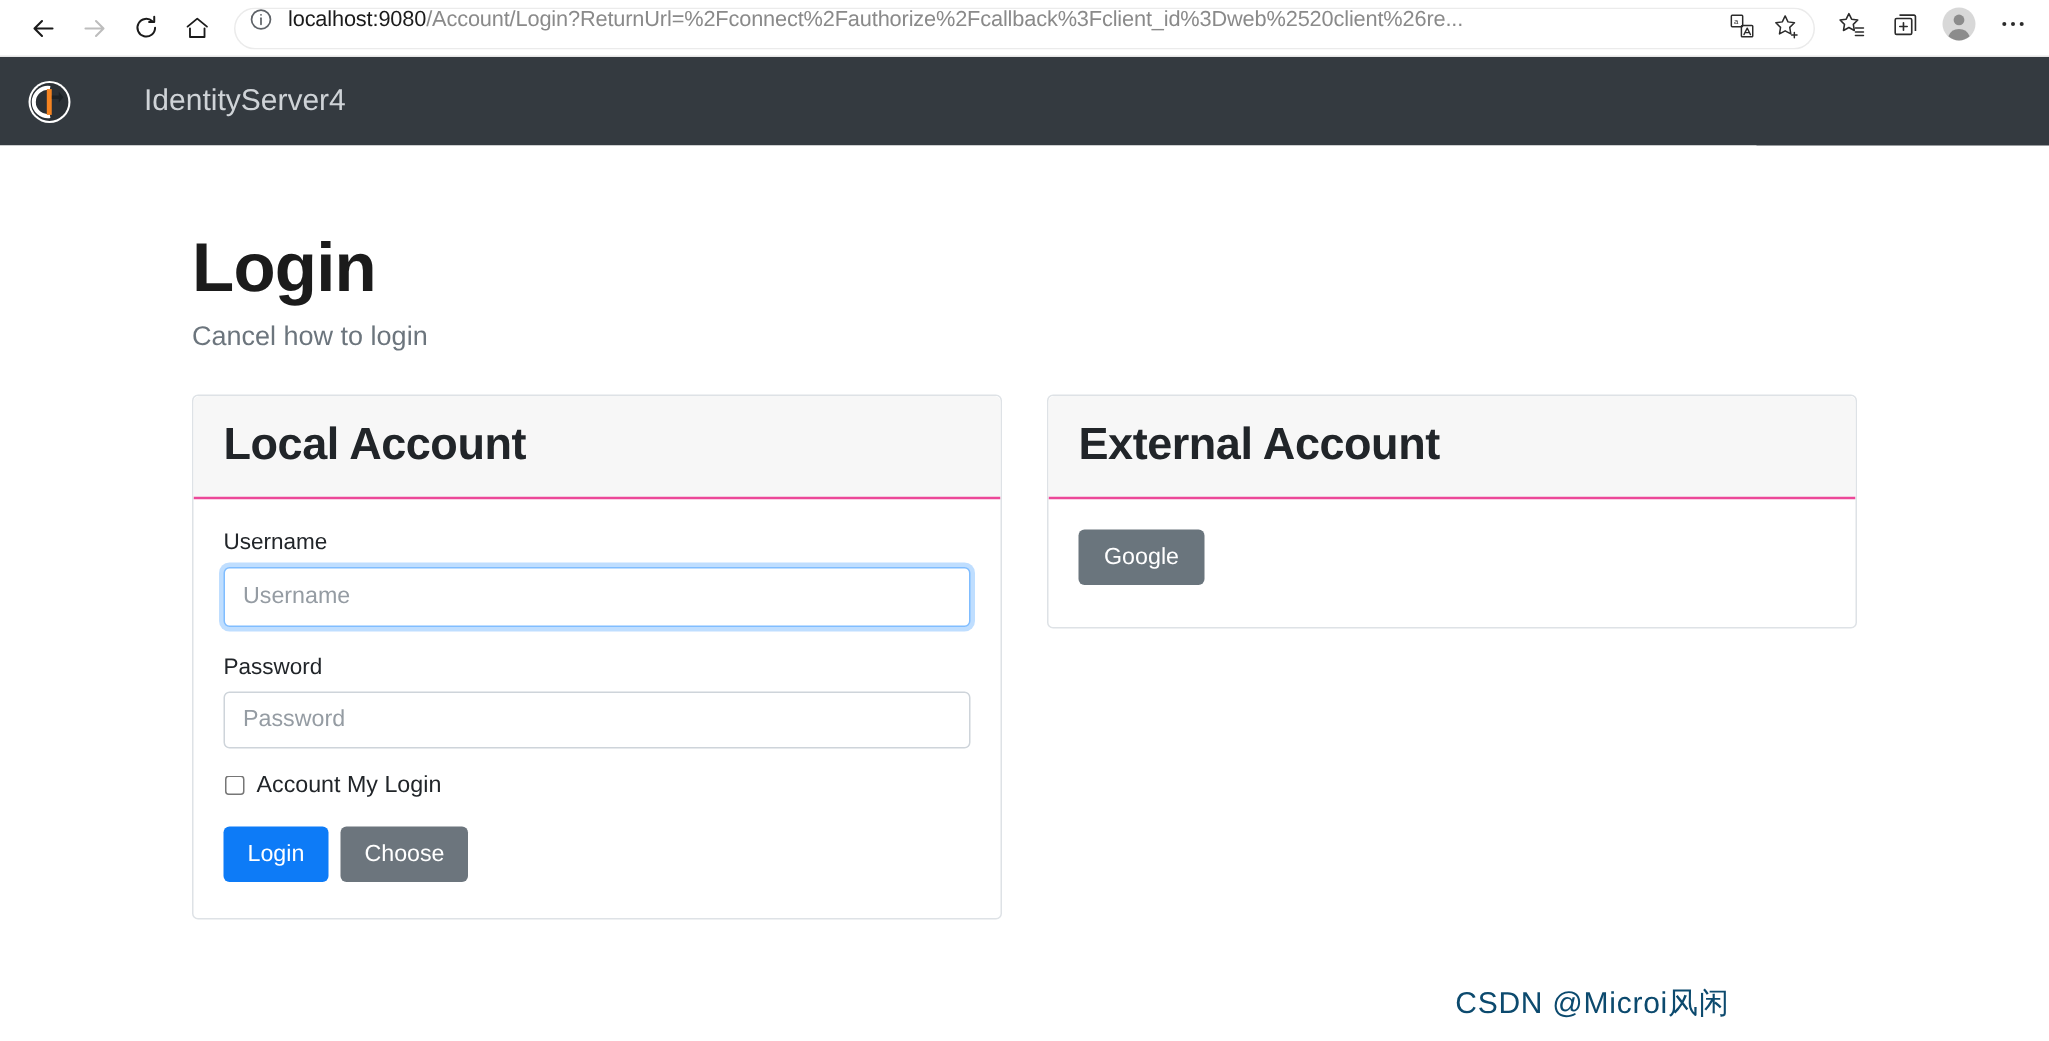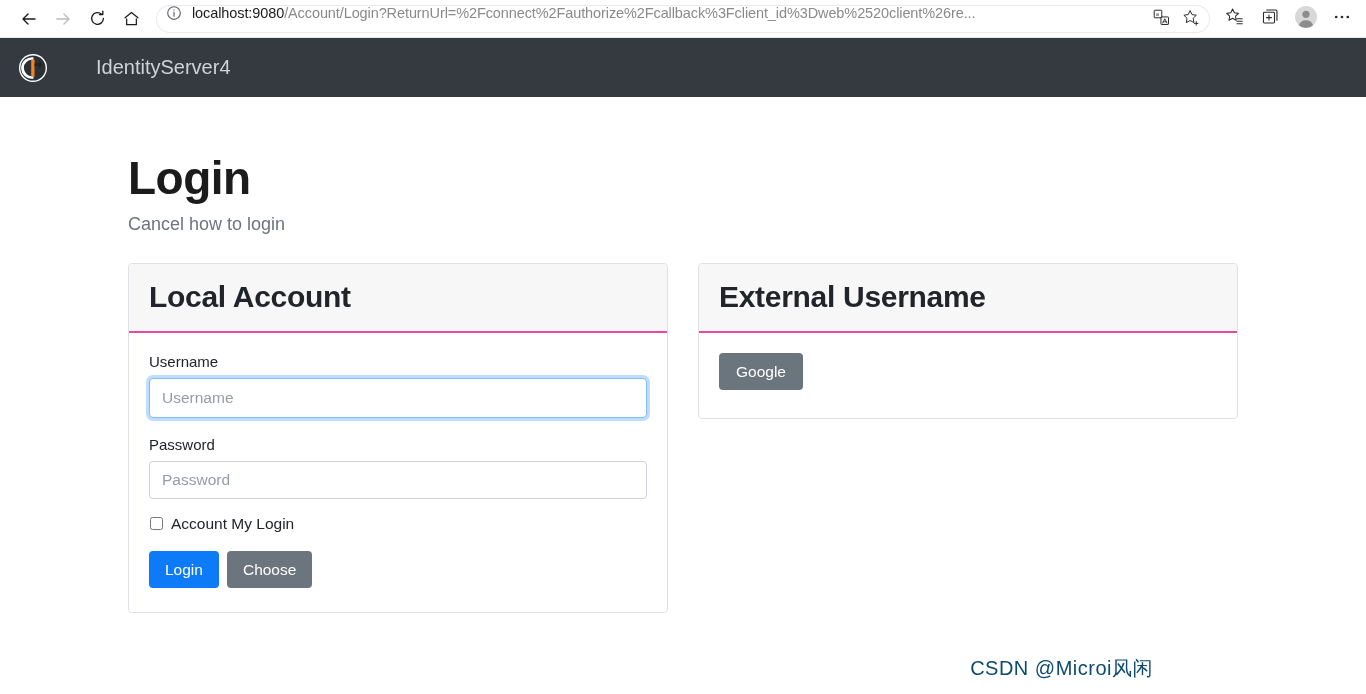--- a/index.html
+++ b/index.html
@@ -362,21 +362,21 @@
           <div id="button-row">
             <button class="btn btn-primary" style="background: rgb(13, 123, 247);">Login</button>
             <button class="btn btn-secondary" style="background: rgb(108, 117, 125);">Choose</button>
           </div>
 
         </div>
       </div>
 
       <div class="card" id="external-card">
         <div class="card-header">
-          <h2>External Username</h2>
+          <h2>External Account</h2>
         </div>
         <div class="card-body">
           <button class="btn btn-external" style="background: rgb(106, 117, 125);">Google</button>
         </div>
       </div>
 
     </div>
   </div>
 
   <div id="watermark">CSDN @Microi风闲</div>

